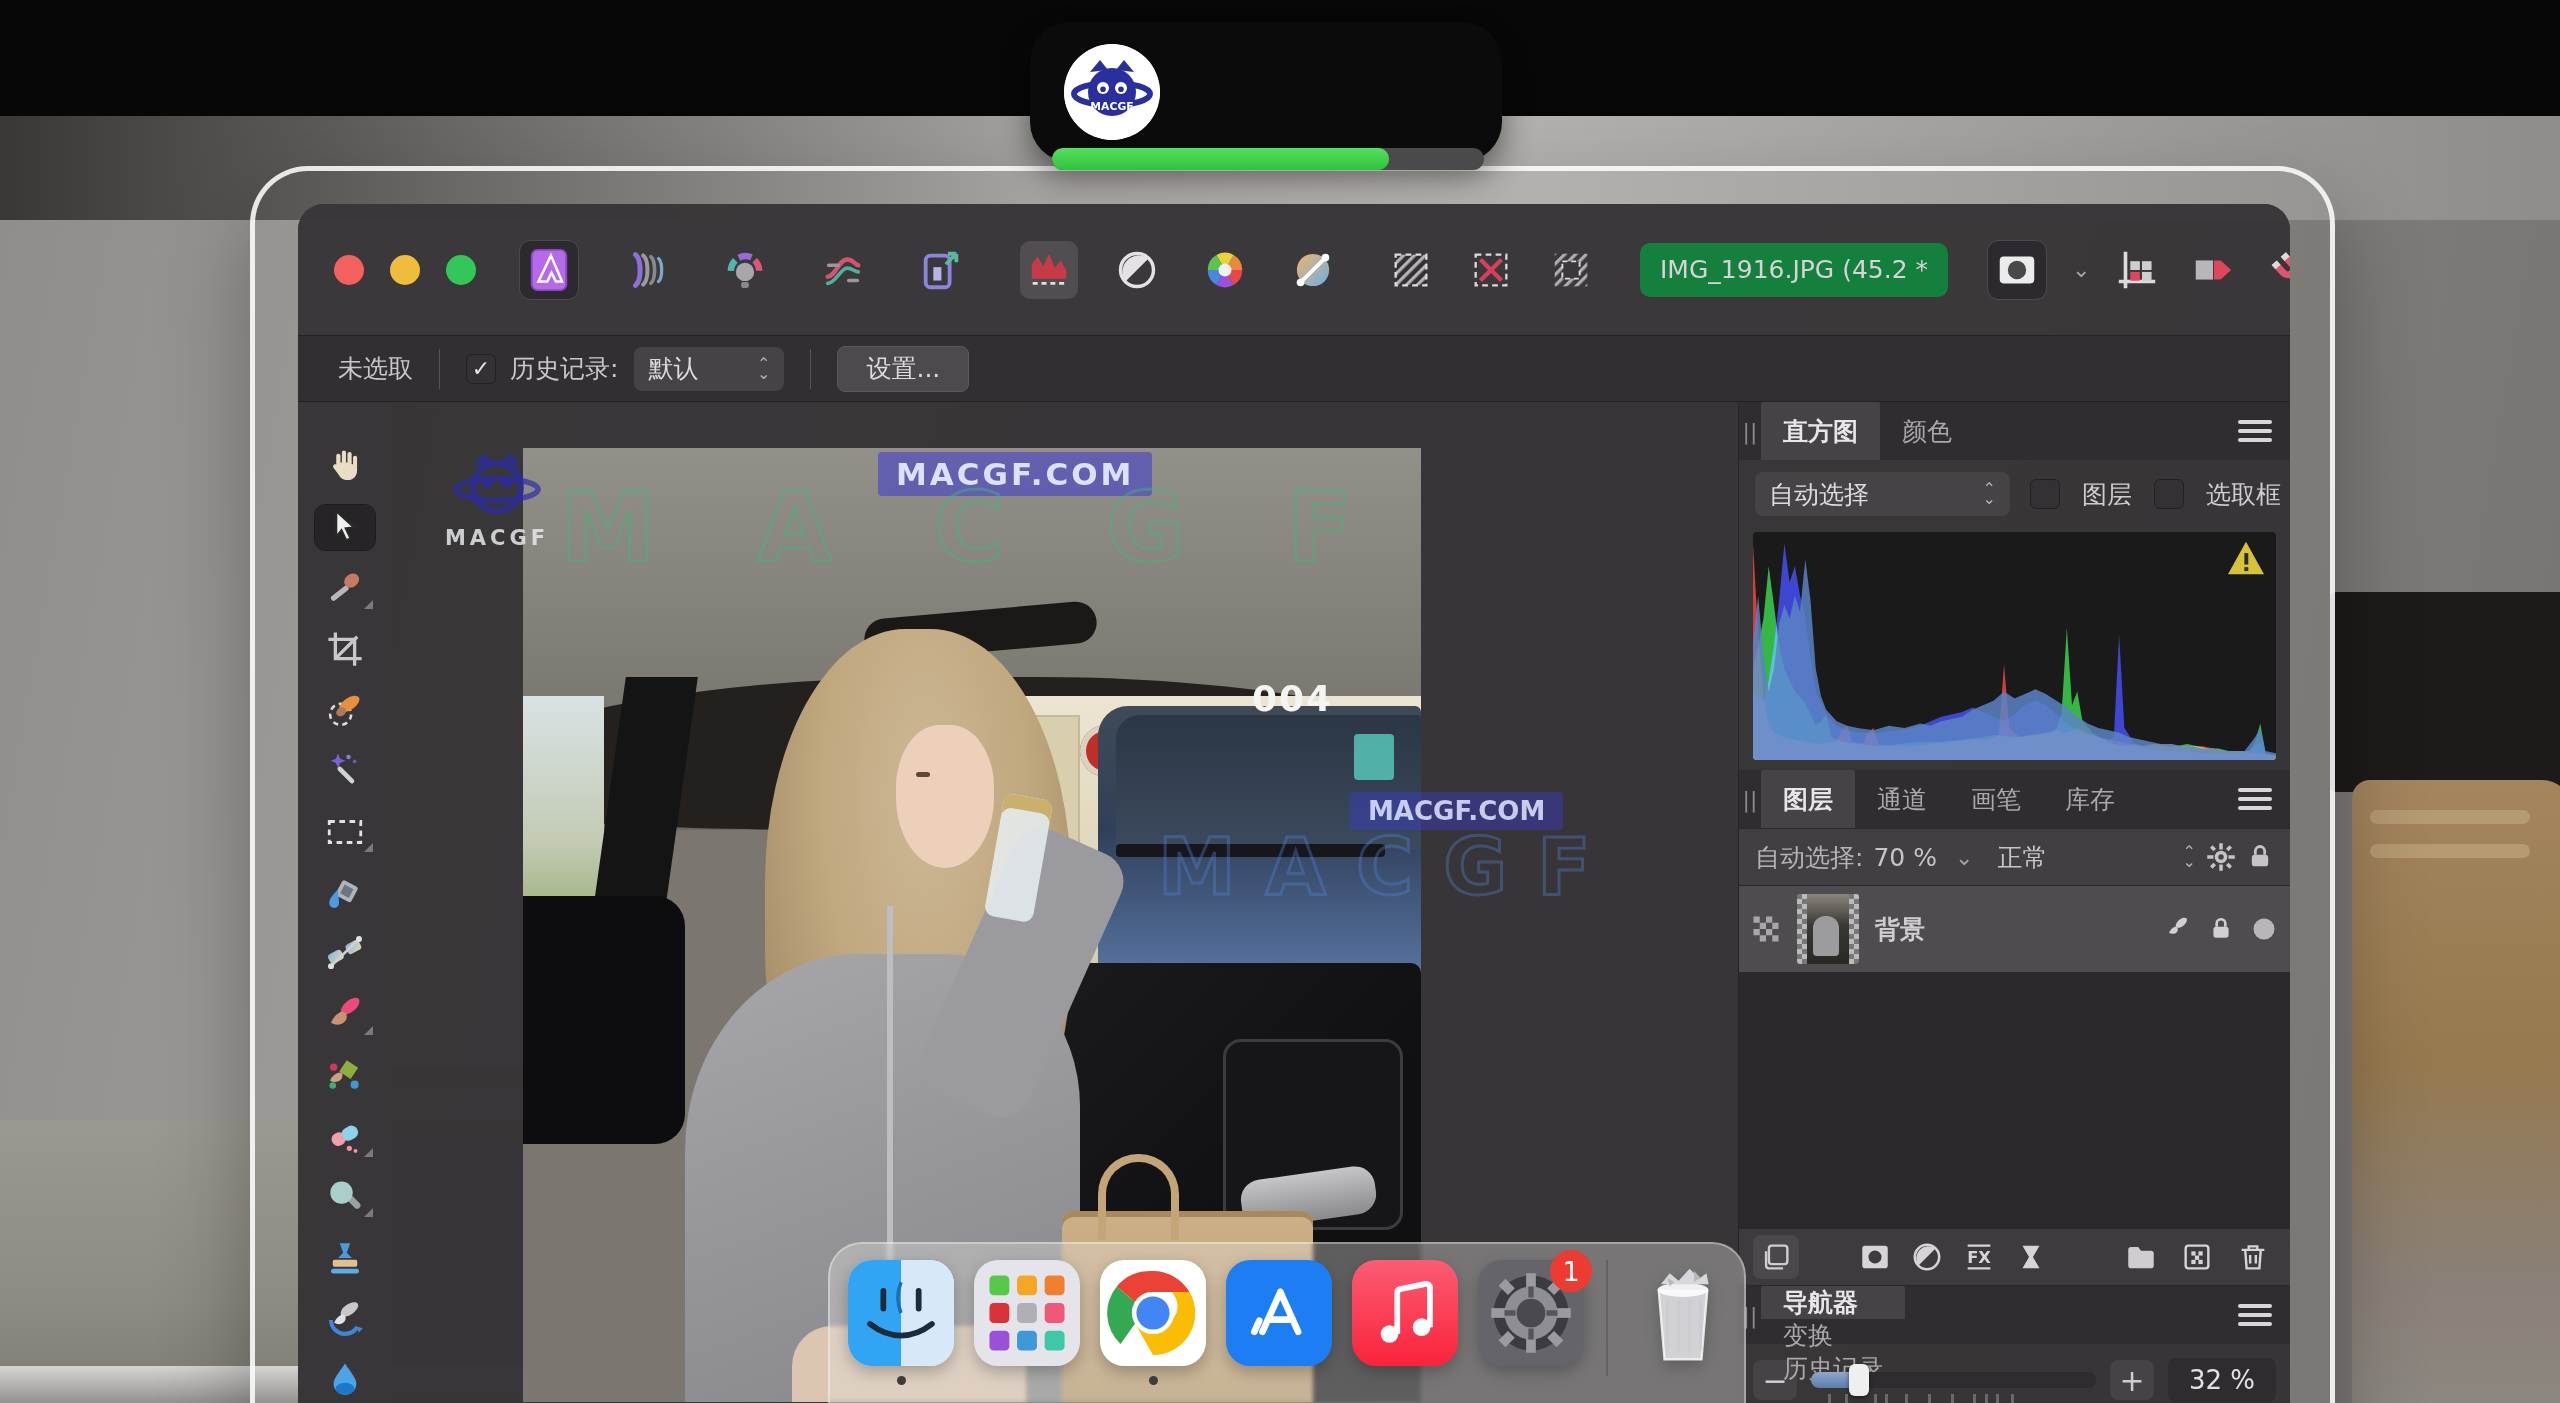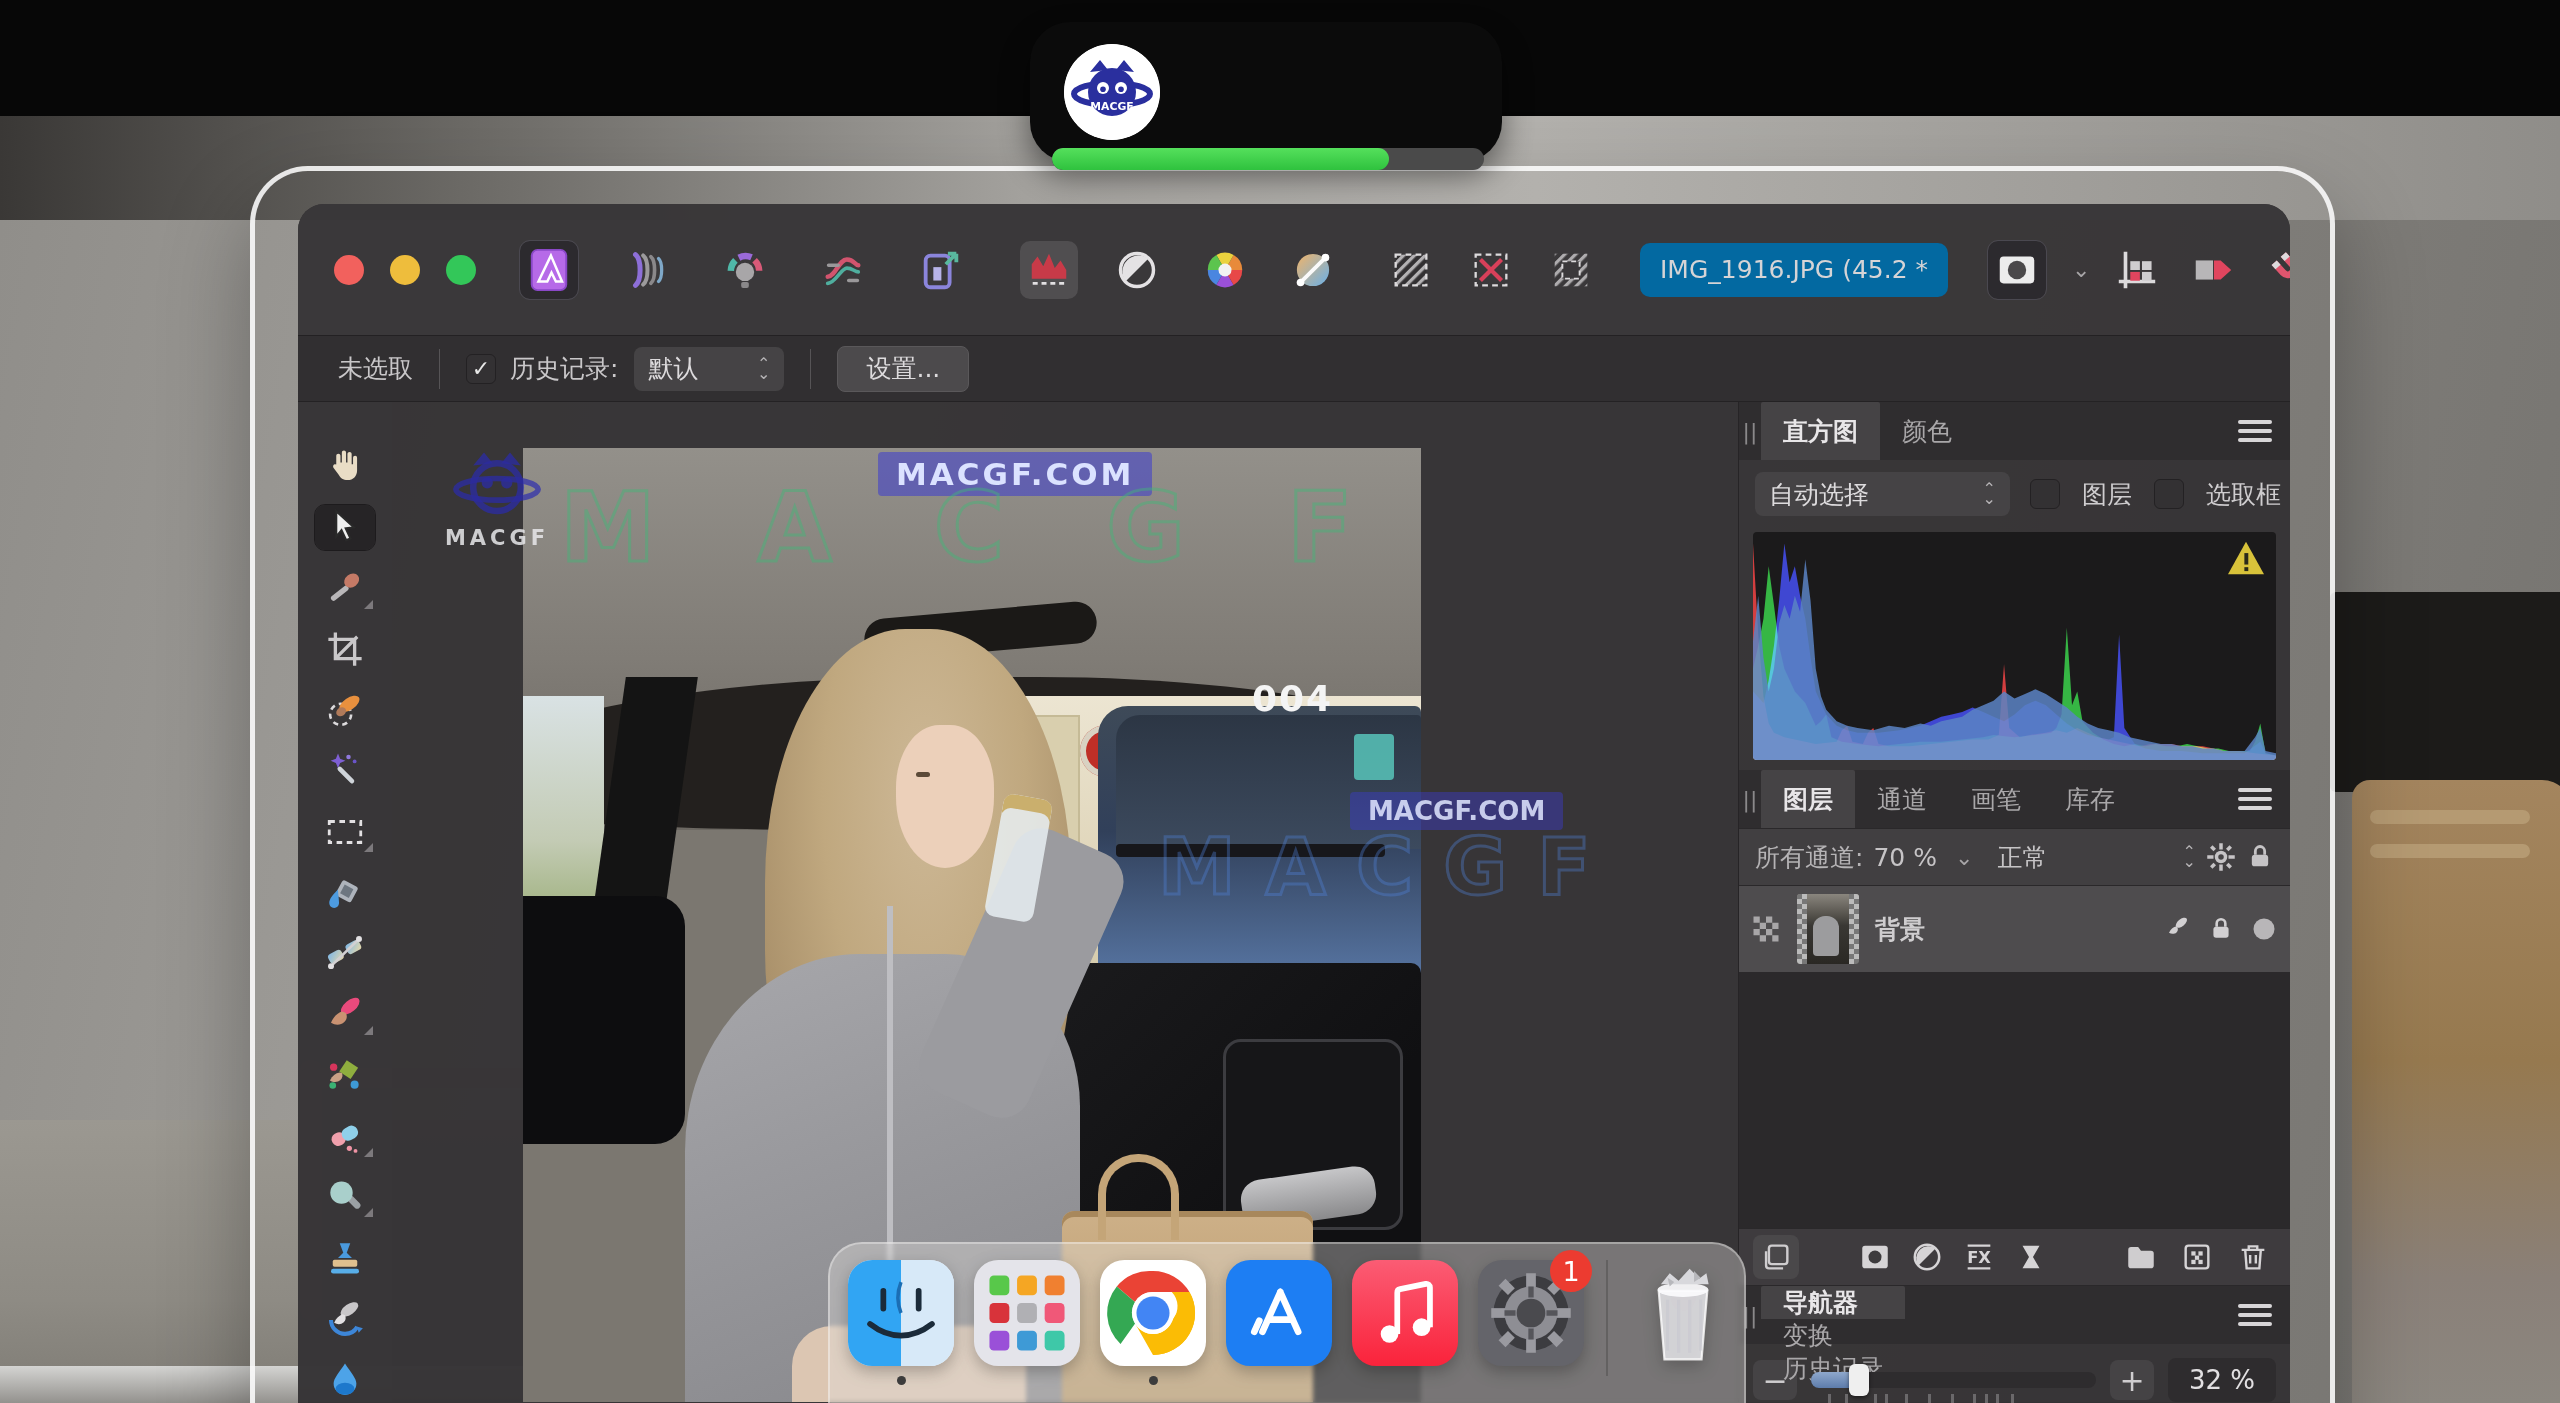--- a/index.html
+++ b/index.html
@@ -44,21 +44,21 @@
     border-bottom:1px solid #232123;display:flex;align-items:center;padding:0 36px;}
   .lights{display:flex;gap:26px;margin-right:44px;}
   .light{width:30px;height:30px;border-radius:50%;}
   .tbtn{position:relative;width:58px;height:58px;border-radius:10px;display:flex;align-items:center;
     justify-content:center;flex:0 0 auto;}
   .tbtn svg{width:46px;height:46px;}
   .tbtn.sel{background:#2c2a2e;outline:1px solid #4a4850;}
   .tbtn.lit{background:#504e50;}
   .tgroup{display:flex;align-items:center;gap:34px;}
   .tsep{width:1px;height:64px;background:rgba(255,255,255,.07);margin:0 20px;}
-  .doc-tab{background:#0369a1;border-radius:10px;height:54px;display:flex;align-items:center;
+  .doc-tab{background:#15803d;border-radius:10px;height:54px;display:flex;align-items:center;
     padding:0 20px;color:#d6d4d6;font-size:25px;white-space:nowrap;}
   .chev{color:#a8a6a8;font-size:22px;margin-left:8px;}
   
   .contextbar{height:66px;background:rgba(50,48,50,.97);border-bottom:1px solid #242224;
     display:flex;align-items:center;padding:0 40px;color:#c9c7c9;font-size:25px;}
   .cdiv{width:1px;height:40px;background:#565456;margin:0 26px;}
   .checkbox{width:30px;height:30px;border-radius:6px;background:#333133;border:1px solid #232123;
     color:#e8e8e8;display:flex;align-items:center;justify-content:center;font-size:22px;margin-right:14px;}
   .select{background:#454345;border-radius:8px;height:44px;display:flex;align-items:center;
     padding:0 14px;margin-left:16px;min-width:150px;justify-content:space-between;color:#dddbdd;}
@@ -577,21 +577,21 @@
               <div class="ptab">画笔</div>
               <div class="ptab">库存</div>
             </div>
           <div class="hamburger">
               <i></i>
               <i></i>
               <i></i>
             </div>
         </div>
         <div class="opacity-row">
-          <span class="txt">所有通道:</span>
+          <span class="txt">自动选择:</span>
           <span class="txt" style="color:#c6c4c6">70 %</span>
           <span class="chev">⌄</span>
           <span class="txt" style="margin-left:14px;color:#c6c4c6">正常</span>
           <div style="flex:1"></div>
           <span class="stepper">
               <span>⌃</span>
               <span>⌄</span>
             </span>
           <svg width="30" height="30" viewBox="0 0 24 24">
             <circle cx="12" cy="12" r="5" fill="#c6c4c6"></circle>

